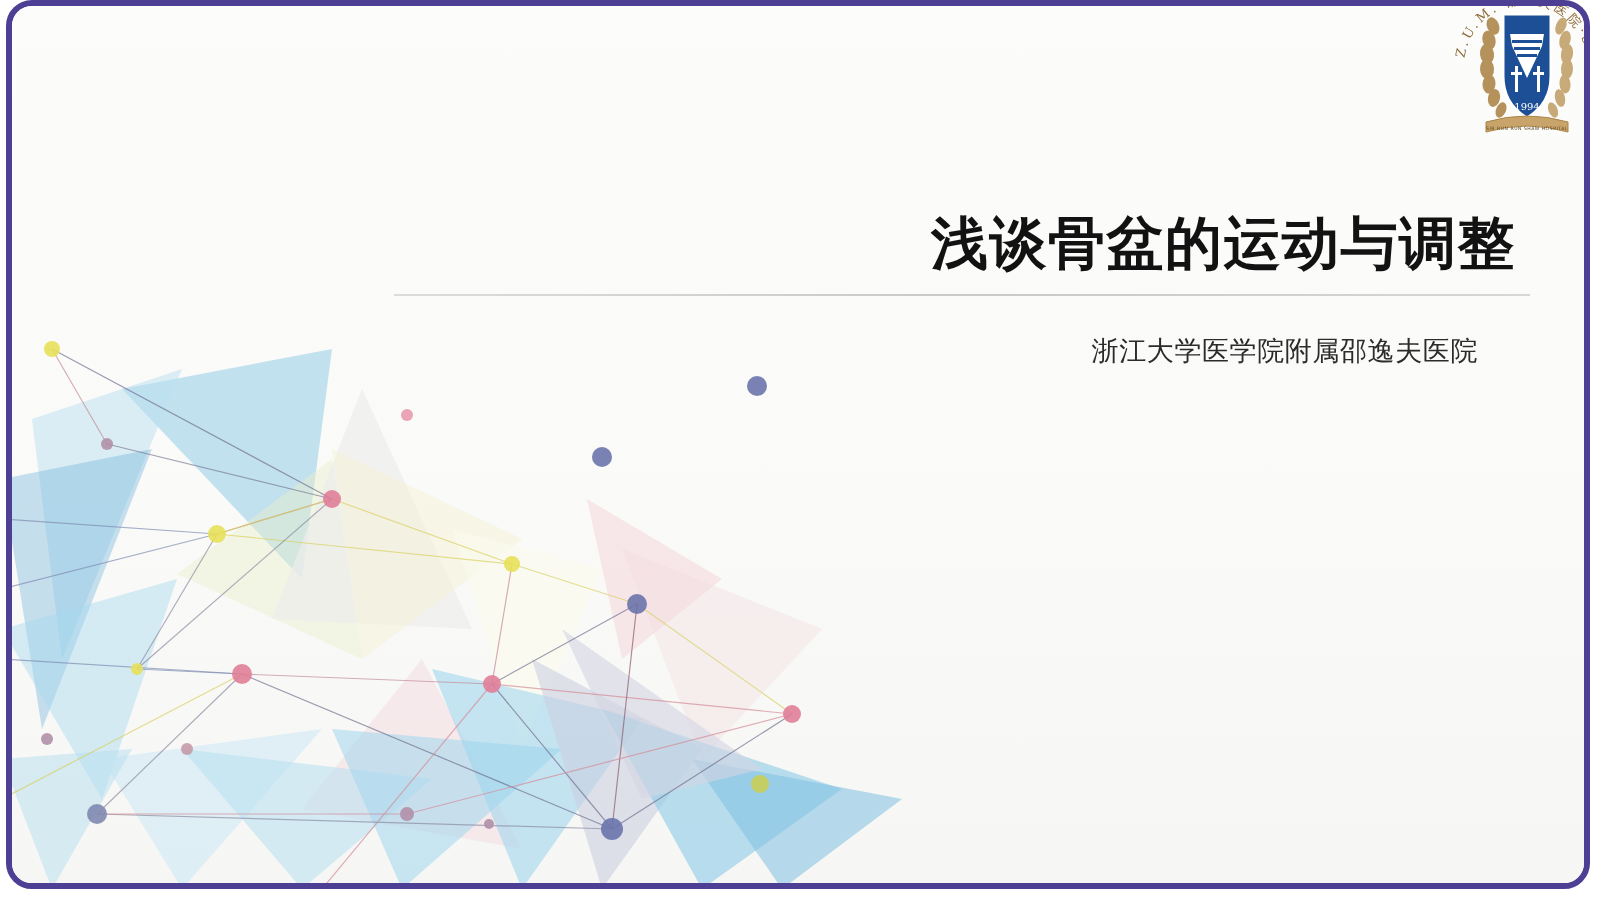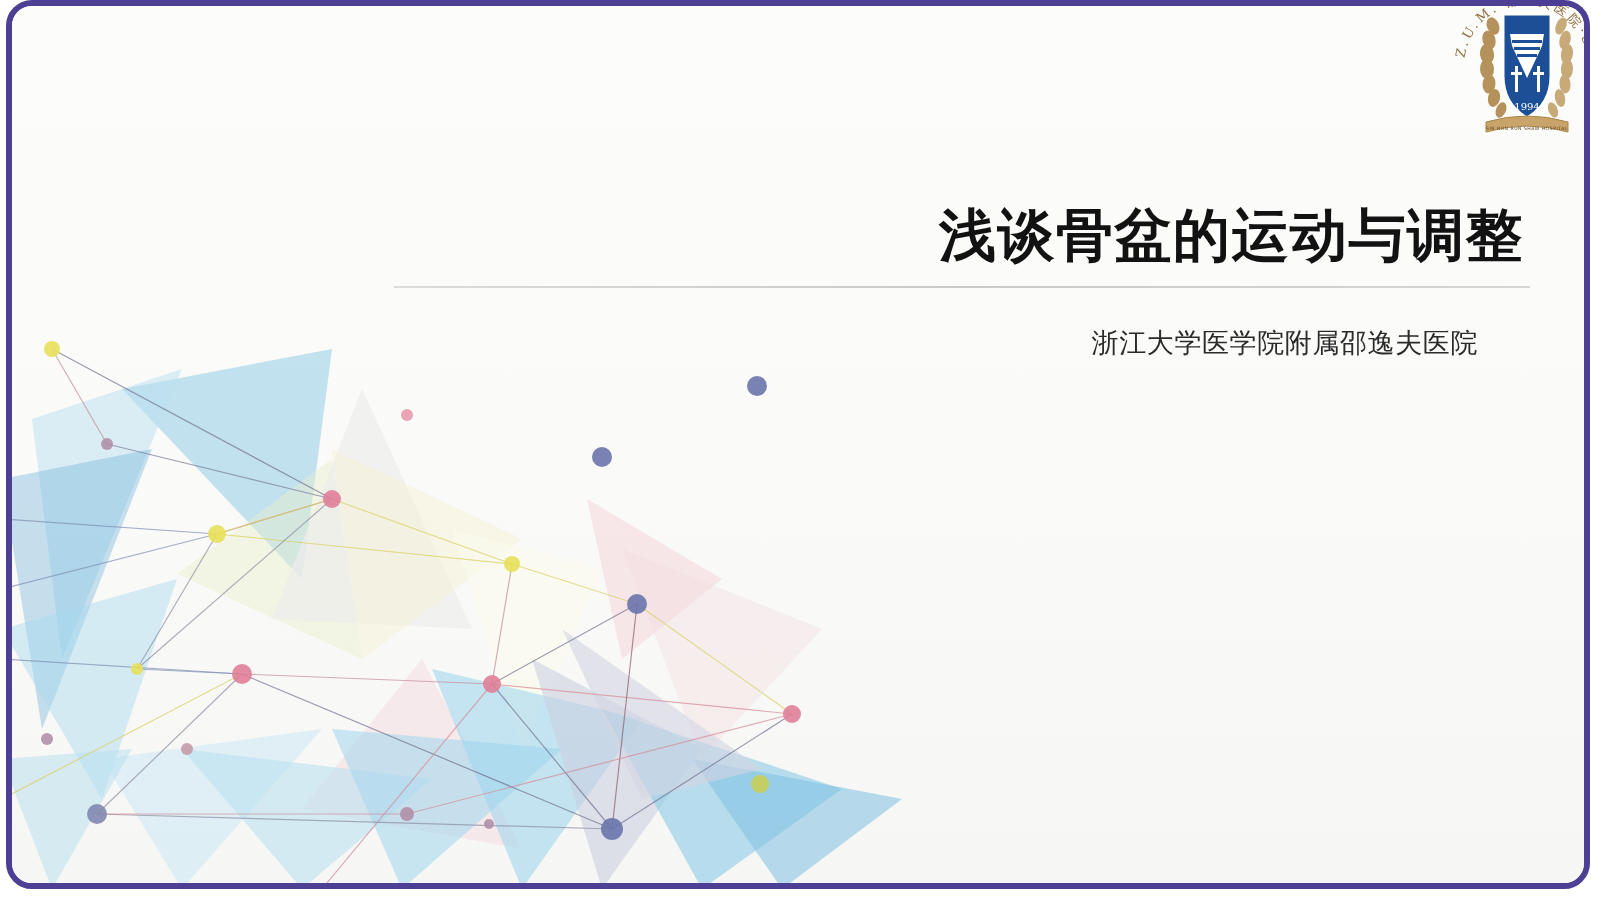--- a/index.html
+++ b/index.html
@@ -78,21 +78,21 @@
     text-align: right;
   }
 
   #slide-title {
     font-family: "DejaVu Sans", "Liberation Sans", sans-serif;
     font-weight: bold;
     font-size: 57px;
     line-height: 1.12;
     letter-spacing: 1.5px;
     color: #121212;
-    margin: 0;
+    margin: 8px;
     padding-right: 8px;
     white-space: nowrap;
   }
 
   #title-rule {
     margin-top: 18px;
     margin-left: 2px;
     width: 1136px;
     height: 2px;
     background: linear-gradient(90deg, #dcdcdc 0%, #c9c9c9 50%, #d6d6d6 100%);

